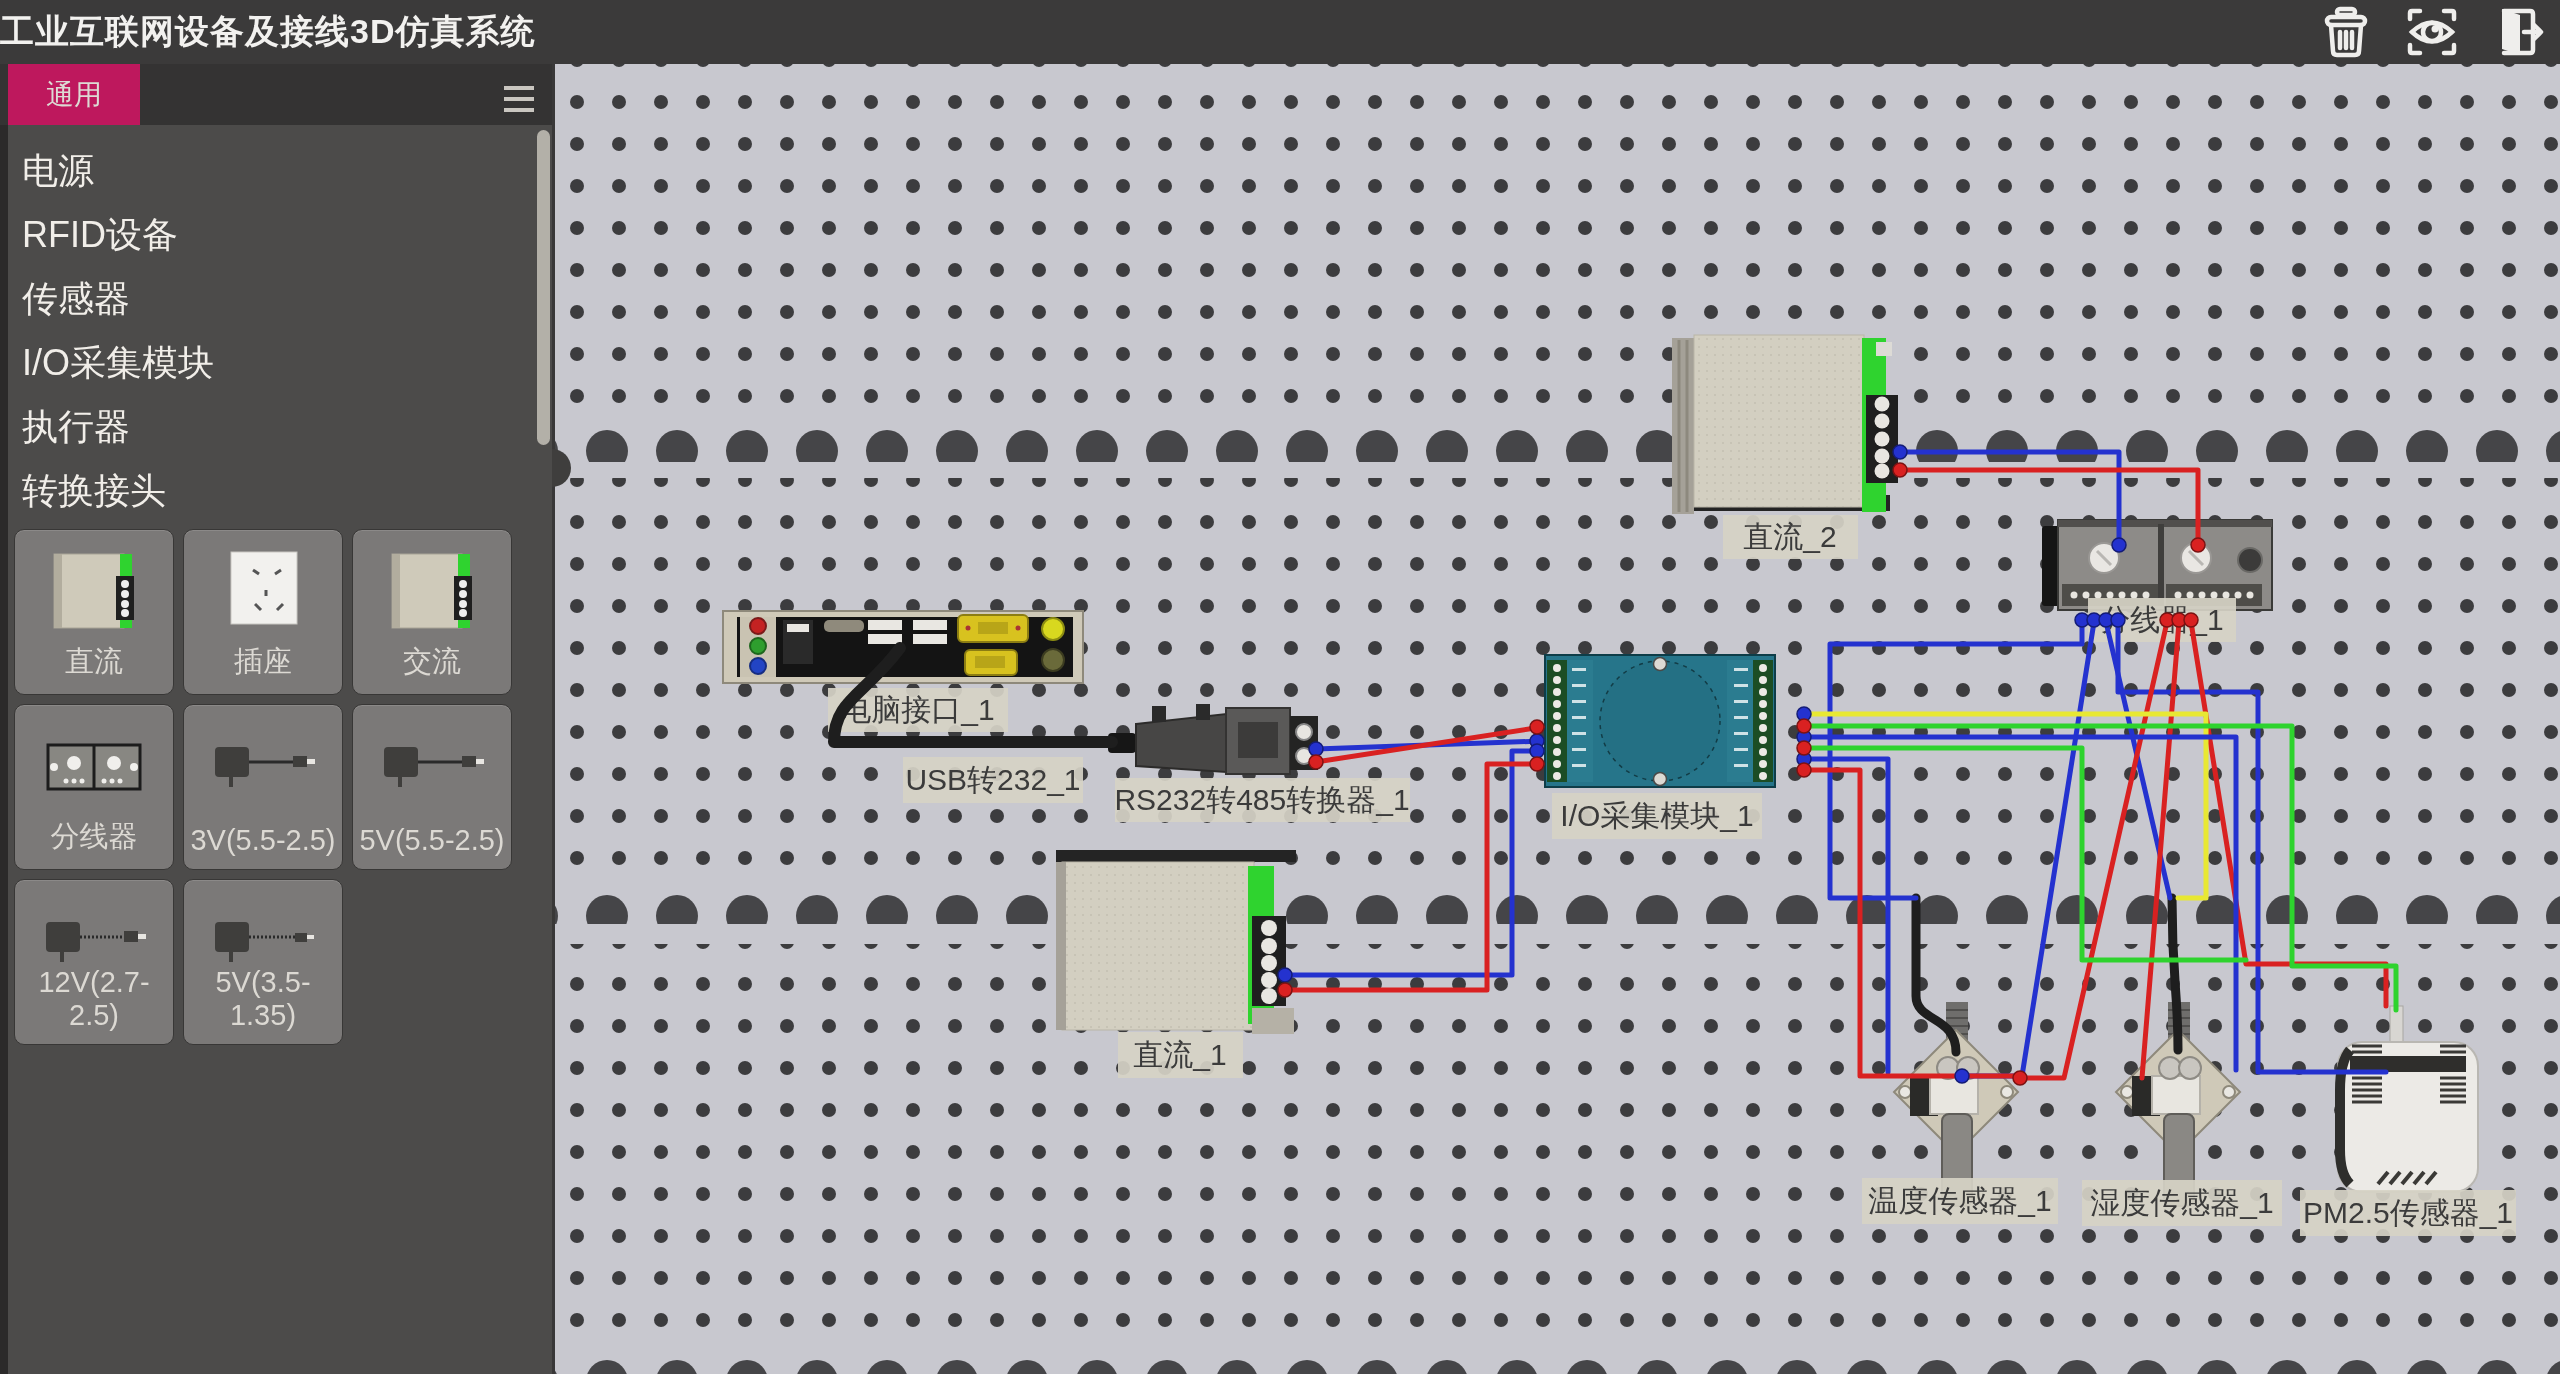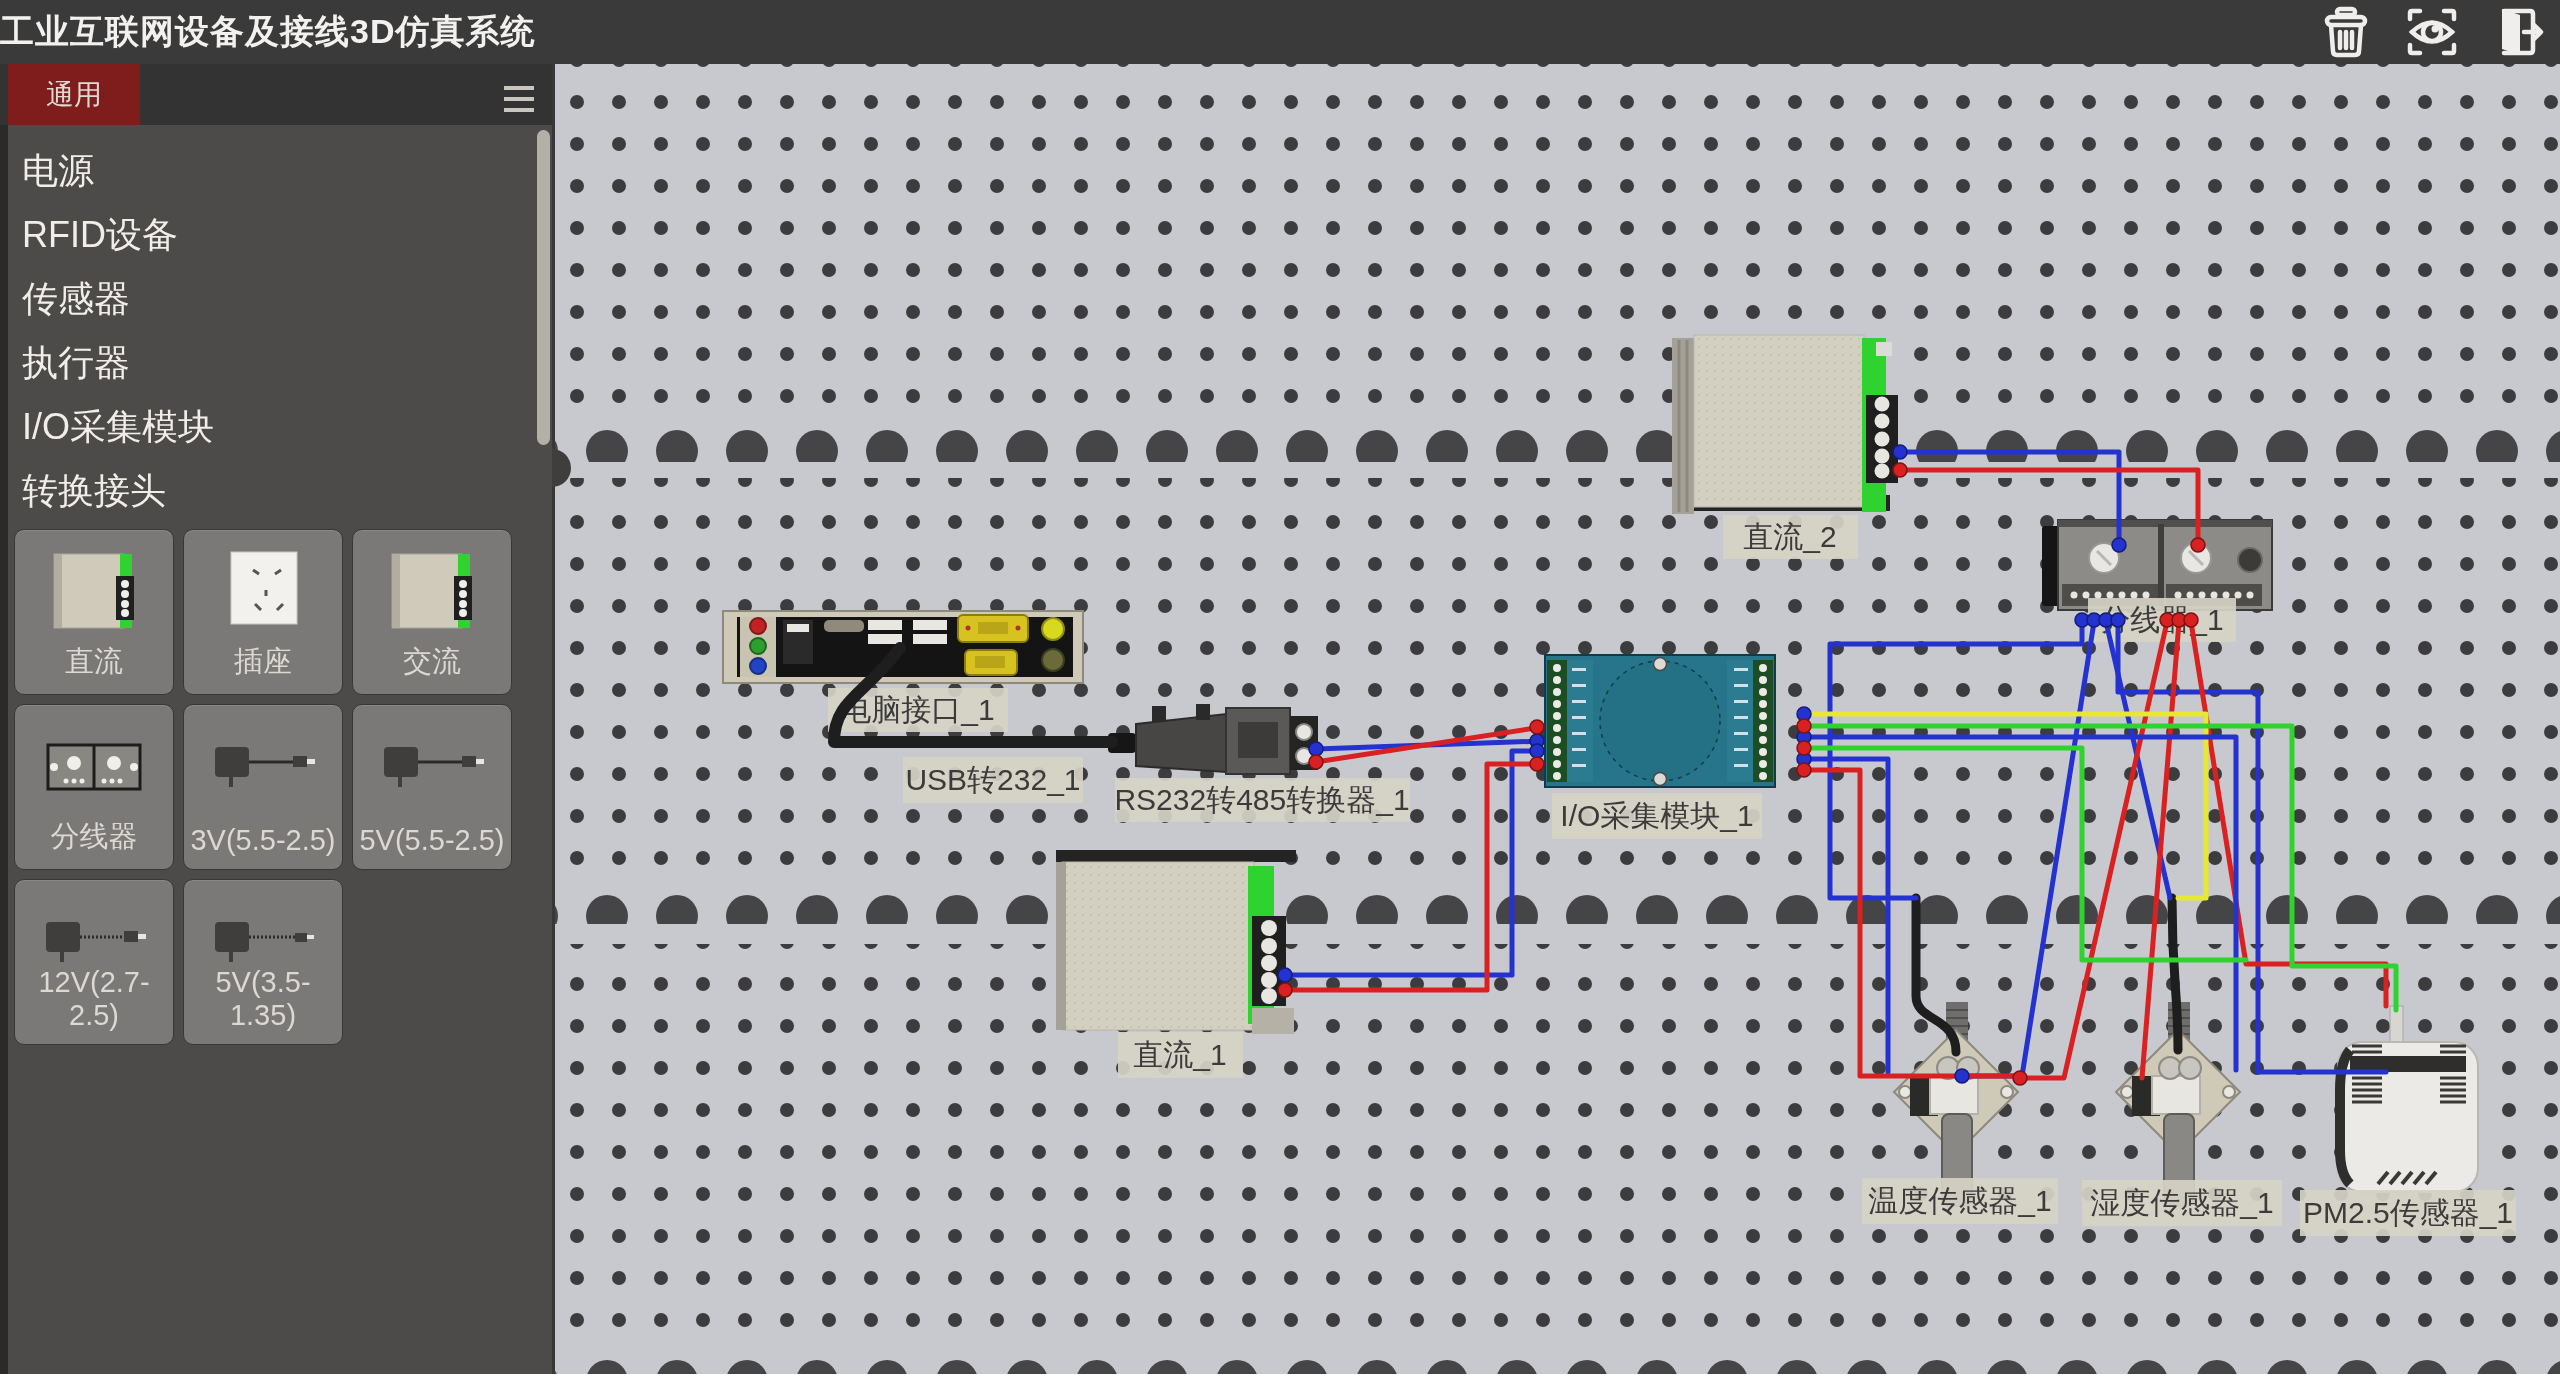--- a/index.html
+++ b/index.html
@@ -11,21 +11,21 @@
           display:flex;align-items:center;z-index:30;}
   .title{color:#f2f1ef;font-size:34px;font-weight:bold;letter-spacing:1px;}
   .tb-icons{margin-left:auto;margin-right:14px;display:flex;align-items:center;gap:30px;}
   .tb-btn{width:56px;height:56px;display:flex;align-items:center;justify-content:center;cursor:pointer;}
 
   
   .sidebar{position:absolute;left:0;top:64px;width:552px;height:1310px;background:#4c4b4a;
            z-index:20;border-right:3px solid #393838;}
   .sidebar .leftedge{position:absolute;left:0;top:0;width:8px;height:1310px;background:#2b2a2a;}
   .tabrow{position:absolute;left:0;top:0;width:100%;height:61px;background:#343333;}
-  .tab{position:absolute;left:8px;top:0;width:132px;height:61px;background:#7f1d1d;
+  .tab{position:absolute;left:8px;top:0;width:132px;height:61px;background:#be185d;
        color:#dddad4;font-size:28px;display:flex;align-items:center;justify-content:center;}
   .hamburger{position:absolute;right:18px;top:22px;width:30px;cursor:pointer;}
   .hamburger span{display:block;height:4px;background:#c9c6c0;margin-bottom:7px;}
   .cat-list{list-style:none;margin:0;padding:14px 0 0 0;position:absolute;top:61px;left:0;width:100%;}
   .cat-list li{height:64px;line-height:64px;padding-left:22px;color:#f1eee9;font-size:36px;cursor:pointer;}
   .scroll-thumb{position:absolute;right:2px;top:66px;width:13px;height:315px;background:#b3b0a8;border-radius:7px;}
   .palette{position:absolute;left:14px;top:465px;width:510px;display:grid;
            grid-template-columns:repeat(3,160px);grid-auto-rows:166px;column-gap:15px;row-gap:9px;gap:9px;}
   .card{position:relative;background:#7b7978;border:1px solid #383736;border-radius:10px;cursor:pointer;
         box-shadow:inset 0 1px 0 rgba(255,255,255,.12);}
@@ -441,22 +441,22 @@
       <div class="hamburger">
         <span></span>
           <span></span>
           <span></span>
       </div>
     </div>
     <ul class="cat-list">
       <li>电源</li>
       <li>RFID设备</li>
       <li>传感器</li>
+      <li>I/O采集模块</li>
       <li>执行器</li>
-      <li>I/O采集模块</li>
       <li>转换接头</li>
     </ul>
     <div class="scroll-thumb"></div>
 
     <div class="palette">
       <div class="card">
         <svg width="120" height="96" viewBox="0 0 120 96">
           <rect x="20" y="8" width="70" height="74" fill="#cfcaba" stroke="#a8a496"></rect>
           <rect x="20" y="8" width="8" height="74" fill="#b2ad9e"></rect>
           <rect x="86" y="8" width="12" height="74" fill="#2fd32f"></rect>

